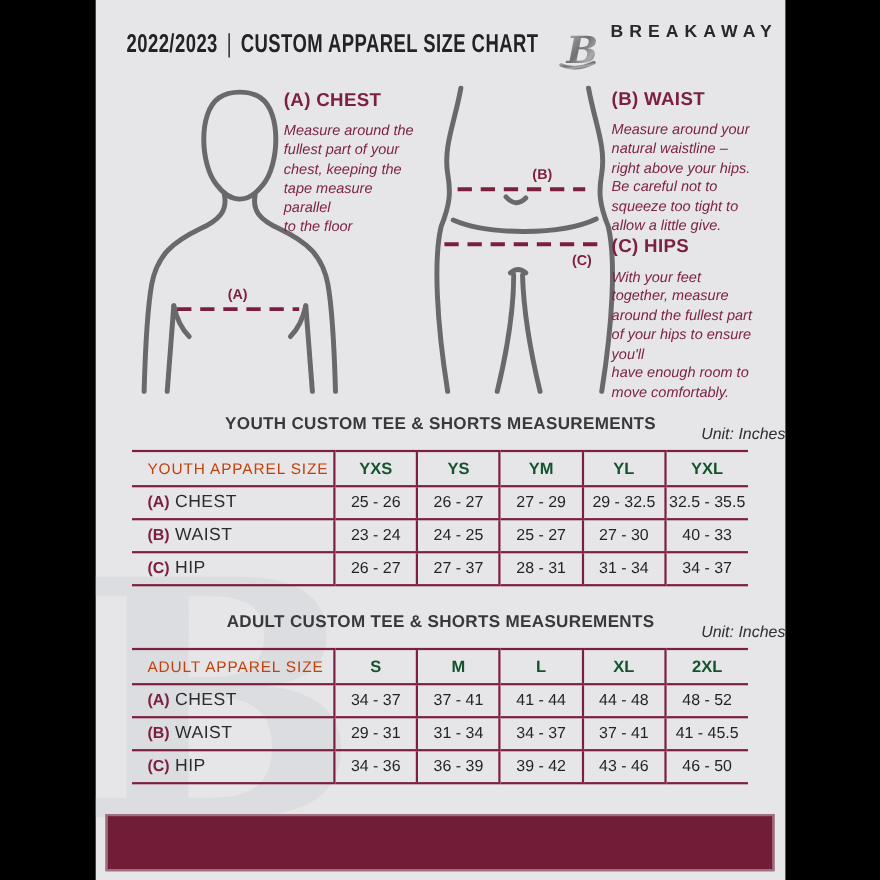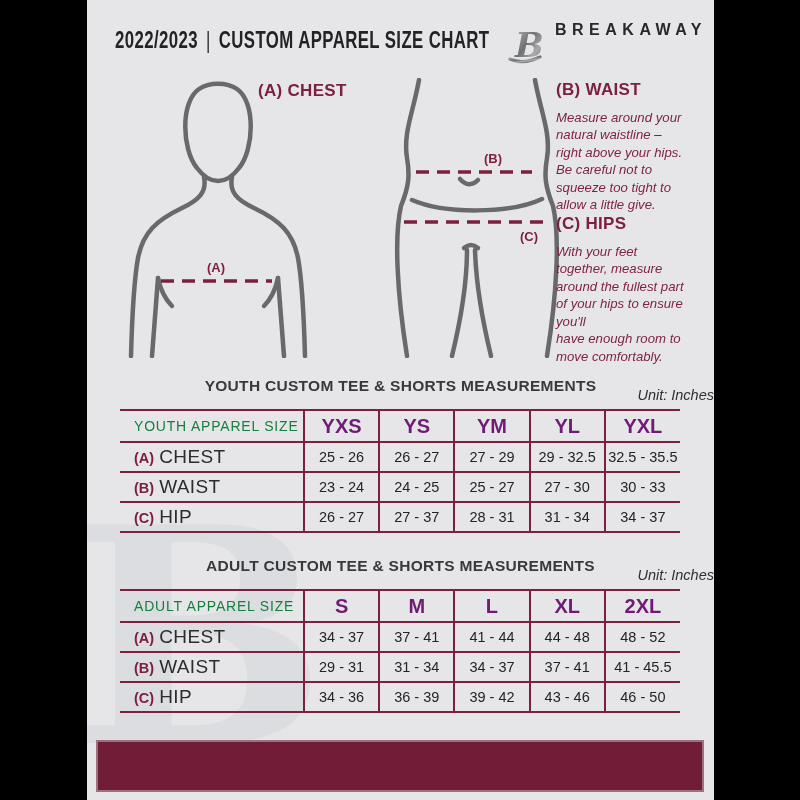--- a/index.html
+++ b/index.html
@@ -51,24 +51,24 @@
 
   
   .size-table{position:absolute;left:33px;width:560px;border-collapse:collapse;
     table-layout:fixed;z-index:1;}
   .size-table td{border-top:2px solid var(--maroon);border-bottom:2px solid var(--maroon);
     height:30px;vertical-align:middle;text-align:center;font-size:14.5px;color:#242426;}
   .size-table td + td{border-left:2px solid var(--maroon);}
   .size-table col.c-label{width:184px;}
   .size-table td.lbl{text-align:left;padding-left:14px;}
   .size-table tr.head td{height:32px;}
-  .size-table tr.head td.lbl{font-size:14px;letter-spacing:0.8px;color:#15803d;}
-  .size-table tr.head td.sz{font-weight:700;font-size:20px;color:#701a75;}
+  .size-table tr.head td.lbl{font-size:14px;letter-spacing:0.8px;color:#c2410c;}
+  .size-table tr.head td.sz{font-weight:700;font-size:15px;color:#14532d;}
   .size-table .pfx{font-weight:700;color:var(--maroon);margin-right:5px;}
-  .size-table .row-lbl{font-size:19px;color:#2c2c2e;letter-spacing:0.4px;text-align:right;}
+  .size-table .row-lbl{font-size:16px;color:#2c2c2e;letter-spacing:0.4px;text-align:right;}
 
   
   .footer-bar{position:absolute;left:9px;top:740px;width:608px;height:52px;
     background:var(--maroon-dark);border:2px solid #9e7180;z-index:1;}
 
   .blackbar{position:absolute;top:0;height:800px;background:#000;}
   .blackbar.l{left:0;width:87px;}
   .blackbar.r{left:714px;width:86px;}
 </style>
 </head>
@@ -122,20 +122,25 @@
       <path d="M 75 172 C 75 205 68 245 60 278" stroke-width="3.5"></path>
       <path d="M 83 172 C 84 205 91 245 99 278" stroke-width="3.5"></path>
       <line class="dash" x1="24" y1="94" x2="140" y2="94"></line>
       <line class="dash" x1="12" y1="144" x2="158" y2="144"></line>
       <text x="101" y="85" text-anchor="middle">(B)</text>
       <text x="137" y="163" text-anchor="middle">(C)</text>
     </svg>
 
     <div class="instr instr-a">
       <h3>(A) CHEST</h3>
+      <p>Measure around the
+fullest part of your
+chest, keeping the
+tape measure parallel
+to the floor</p>
     </div>
     <div class="instr instr-b">
       <h3>(B) WAIST</h3>
       <p>Measure around your
 natural waistline –
 right above your hips.
 Be careful not to
 squeeze too tight to
 allow a little give.</p>
     </div>
@@ -178,21 +183,21 @@
         <td>27 - 29</td>
         <td>29 - 32.5</td>
         <td>32.5 - 35.5</td>
       </tr>
       <tr>
         <td class="lbl"><span class="pfx">(B)</span><span class="row-lbl">WAIST</span></td>
         <td>23 - 24</td>
         <td>24 - 25</td>
         <td>25 - 27</td>
         <td>27 - 30</td>
-        <td>30 - 33</td>
+        <td>40 - 33</td>
       </tr>
       <tr>
         <td class="lbl"><span class="pfx">(C)</span><span class="row-lbl">HIP</span></td>
         <td>26 - 27</td>
         <td>27 - 37</td>
         <td>28 - 31</td>
         <td>31 - 34</td>
         <td>34 - 37</td>
       </tr>
     </tbody>

